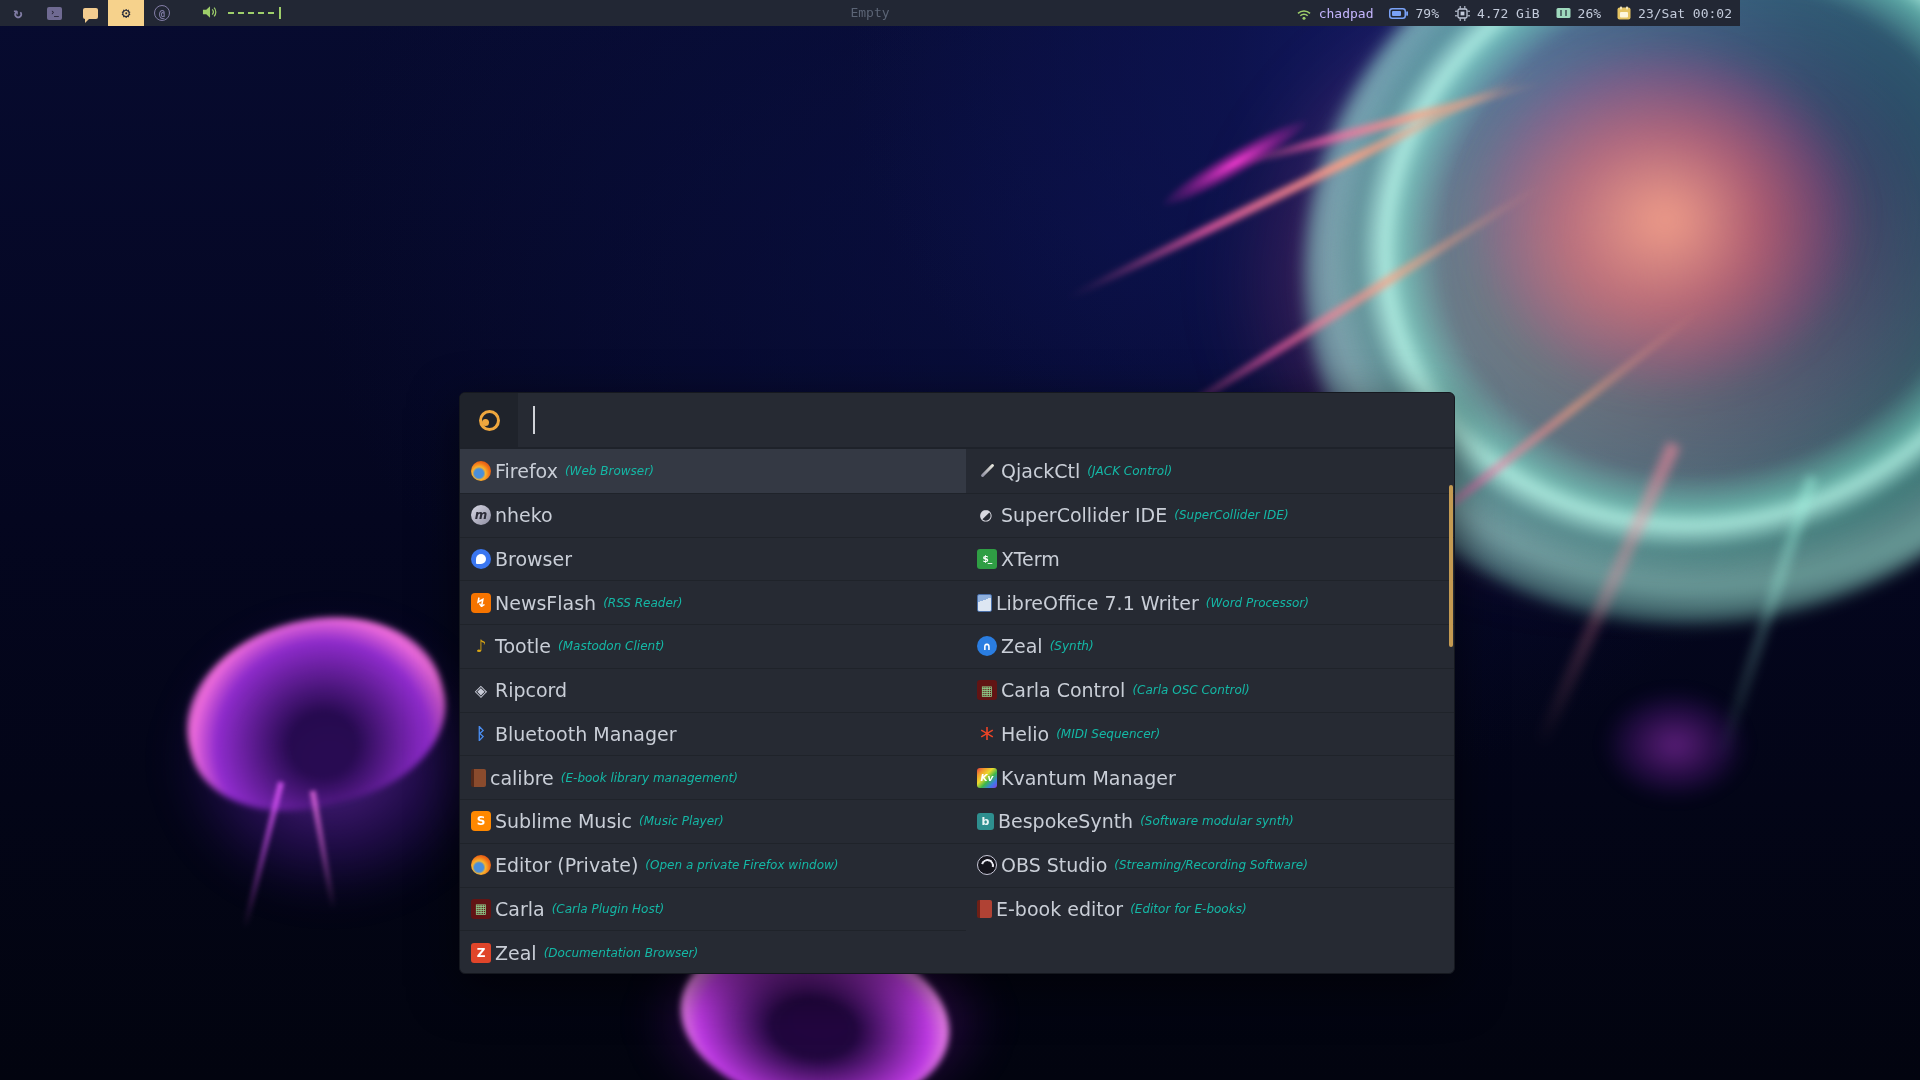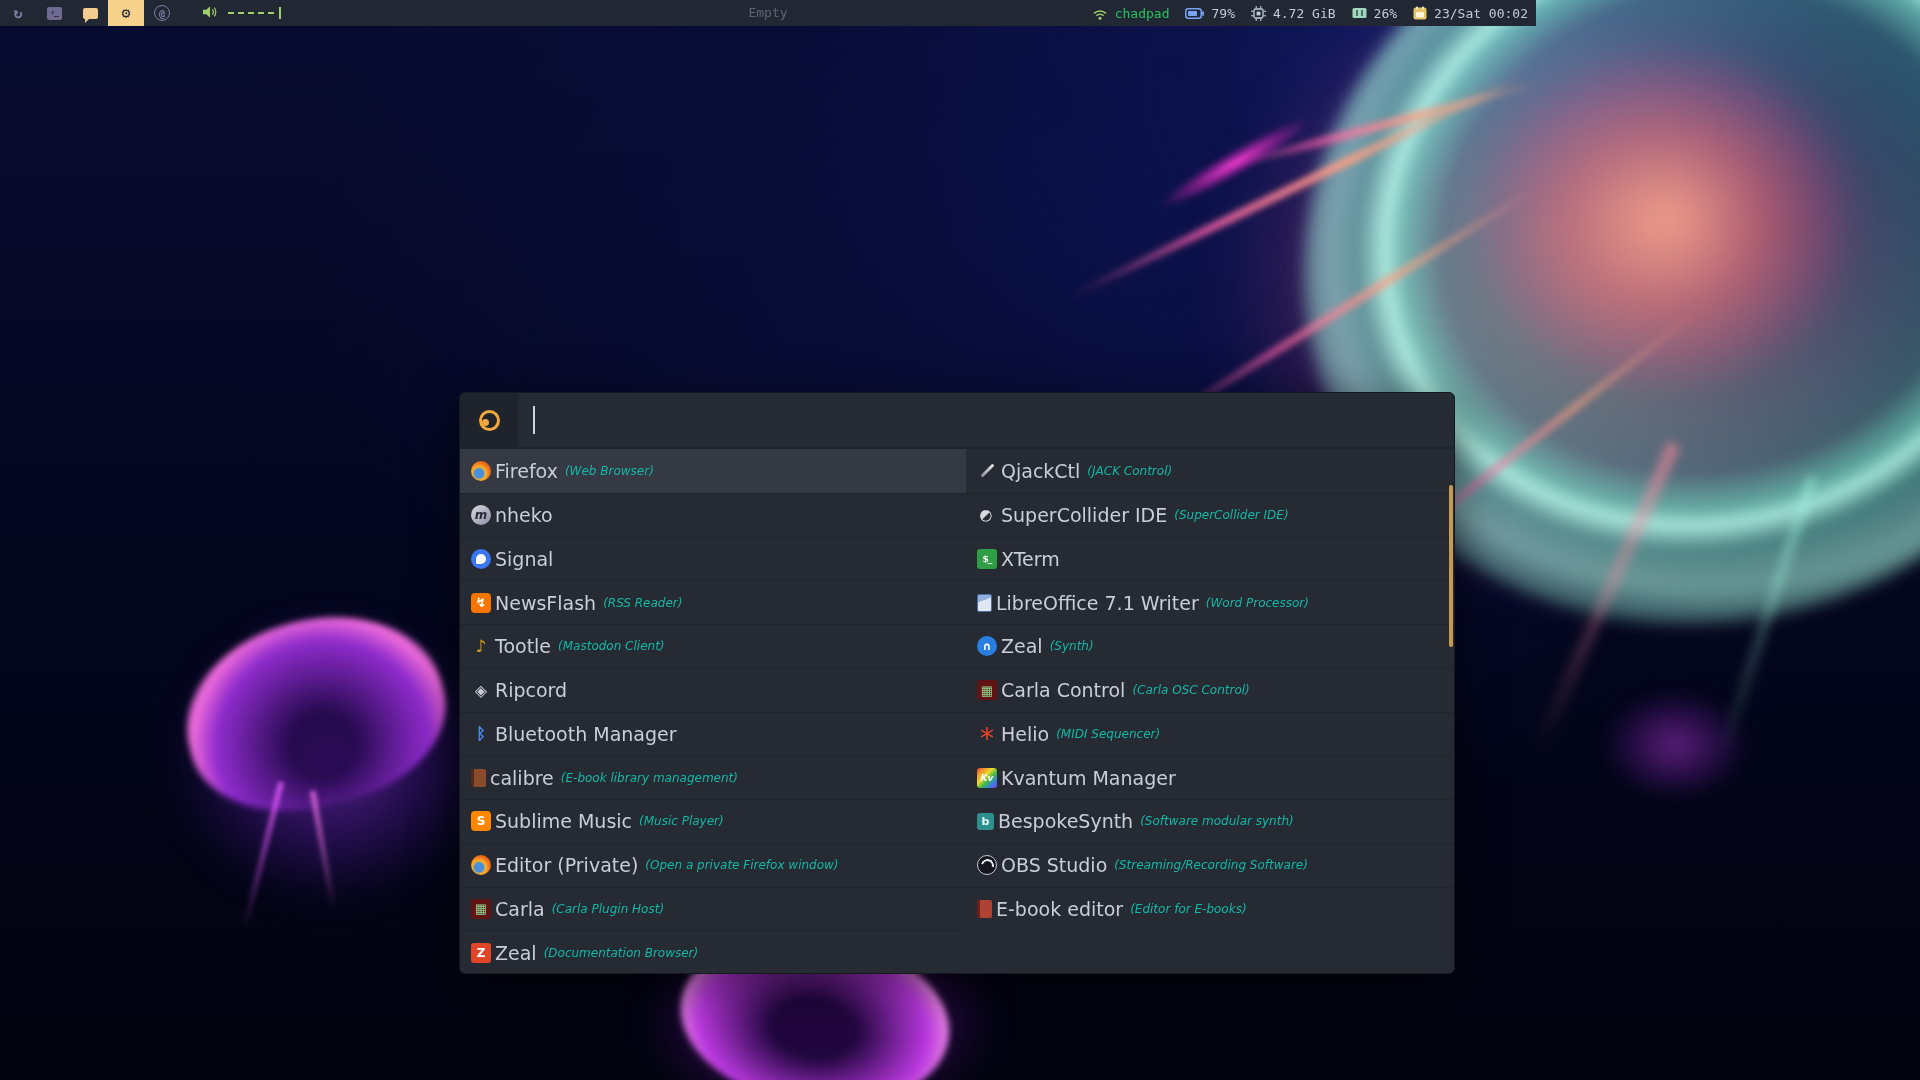--- a/index.html
+++ b/index.html
@@ -47,41 +47,41 @@
     background:linear-gradient(180deg, rgba(255,120,240,.7), transparent); }
   .jelly-bottom-glow { left:600px; top:890px; width:440px; height:260px; border-radius:50%;
     background:radial-gradient(closest-side, rgba(205,45,235,.55), rgba(140,20,200,.22) 55%, transparent 80%); filter:blur(18px); }
   .jelly-bottom-bell { left:680px; top:935px; width:270px; height:170px; border-radius:50%; transform:rotate(8deg);
     background:radial-gradient(ellipse at 50% 55%, rgba(28,5,58,.9) 22%, rgba(215,65,255,.85) 60%, rgba(255,150,245,.9) 72%, transparent 86%);
     filter:blur(3px); }
   .jelly-far { left:1590px; top:680px; width:170px; height:130px; border-radius:50%;
     background:radial-gradient(closest-side, rgba(200,60,240,.45), rgba(130,30,200,.18) 60%, transparent 85%); filter:blur(8px); }
 
   
-  #topbar { position:absolute; left:0; top:0; width:1536px; height:26px; background:#222734;
+  #topbar { position:absolute; left:0; top:0; width:1740px; height:26px; background:#222734;
     display:flex; align-items:stretch; font-family:"DejaVu Sans Mono", monospace; font-size:13px; color:#c3cbdb; z-index:50; }
   .ws { width:36px; height:26px; display:flex; align-items:center; justify-content:center; cursor:pointer; }
   .ws.active { background:#f6d28c; }
   .ws-ic { display:flex; align-items:center; justify-content:center; }
   .firefox-workspace-icon::before { content:"↻"; color:#827da6; font-size:15px; font-weight:bold; }
   .terminal-workspace-icon { width:15px; height:13px; background:#6f6a92; border-radius:2px; }
   .terminal-workspace-icon::before { content:"›_"; display:block; font-size:8px; line-height:12px; text-align:center; color:#232030; font-weight:bold; letter-spacing:-1px; }
   .chat-workspace-icon { width:15px; height:11px; background:#f2cc8f; border-radius:2px; position:relative; }
   .chat-workspace-icon::after { content:""; position:absolute; left:2px; bottom:-4px; border-style:solid; border-width:4px 4px 0 0; border-color:#f2cc8f transparent transparent transparent; }
   .gear-workspace-icon::before { content:"⚙"; color:#23283a; font-size:15px; }
   .ws:not(.active) .gear-workspace-icon::before { color:#827da6; }
   .at-workspace-icon { width:16px; height:16px; border:1px solid #827da6; border-radius:50%; display:flex; align-items:center; justify-content:center; }
   .at-workspace-icon::before { content:"@"; color:#827da6; font-size:10px; font-weight:bold; }
   #volume { display:flex; align-items:center; gap:9px; margin-left:22px; cursor:pointer; }
   .vol-track { width:46px; border-top:2px dashed #9ece6a; }
   .vol-handle { width:2px; height:12px; background:#9ece6a; margin-left:-4px; }
   #bar-title { position:absolute; left:50%; top:0; transform:translateX(-50%); height:26px; line-height:26px; color:#5b6475; }
   #status { margin-left:auto; display:flex; align-items:center; gap:16px; padding-right:8px; }
   .mod { display:flex; align-items:center; gap:7px; }
-  .mod .green { color:#22c55e; }
+  .mod .green { color:#c4b5fd; }
   .mod svg { display:block; }
 
   
   #launcher { position:absolute; left:459px; top:392px; width:996px; height:582px; background:#262a33;
     border:1px solid #15181f; border-radius:6px; box-shadow:0 14px 48px rgba(0,0,0,.55); z-index:40; overflow:hidden;
     display:flex; flex-direction:column; }
   #search-row { height:56px; flex:0 0 56px; display:flex; align-items:stretch; border-bottom:2px solid #1e222a; }
   #logo-cell { width:58px; flex:0 0 58px; background:#1f232b; display:flex; align-items:center; justify-content:center; }
   .launch-logo { width:21px; height:21px; border:3px solid #efa73e; border-radius:50%; position:relative; }
   .launch-logo::before { content:""; position:absolute; left:0px; bottom:2px; width:7px; height:7px; background:#efa73e; border-radius:50%; }
@@ -289,21 +289,21 @@
           </div>
 
           <div class="app-row">
             <span class="app-ic nheko-icon"></span>
             <span class="app-name">nheko</span>
             <span class="app-desc"></span>
           </div>
 
           <div class="app-row">
             <span class="app-ic signal-icon"></span>
-            <span class="app-name">Signal</span>
+            <span class="app-name">Browser</span>
             <span class="app-desc"></span>
           </div>
 
           <div class="app-row">
             <span class="app-ic newsflash-icon"></span>
             <span class="app-name">NewsFlash</span>
             <span class="app-desc">(RSS Reader)</span>
           </div>
 
           <div class="app-row">

